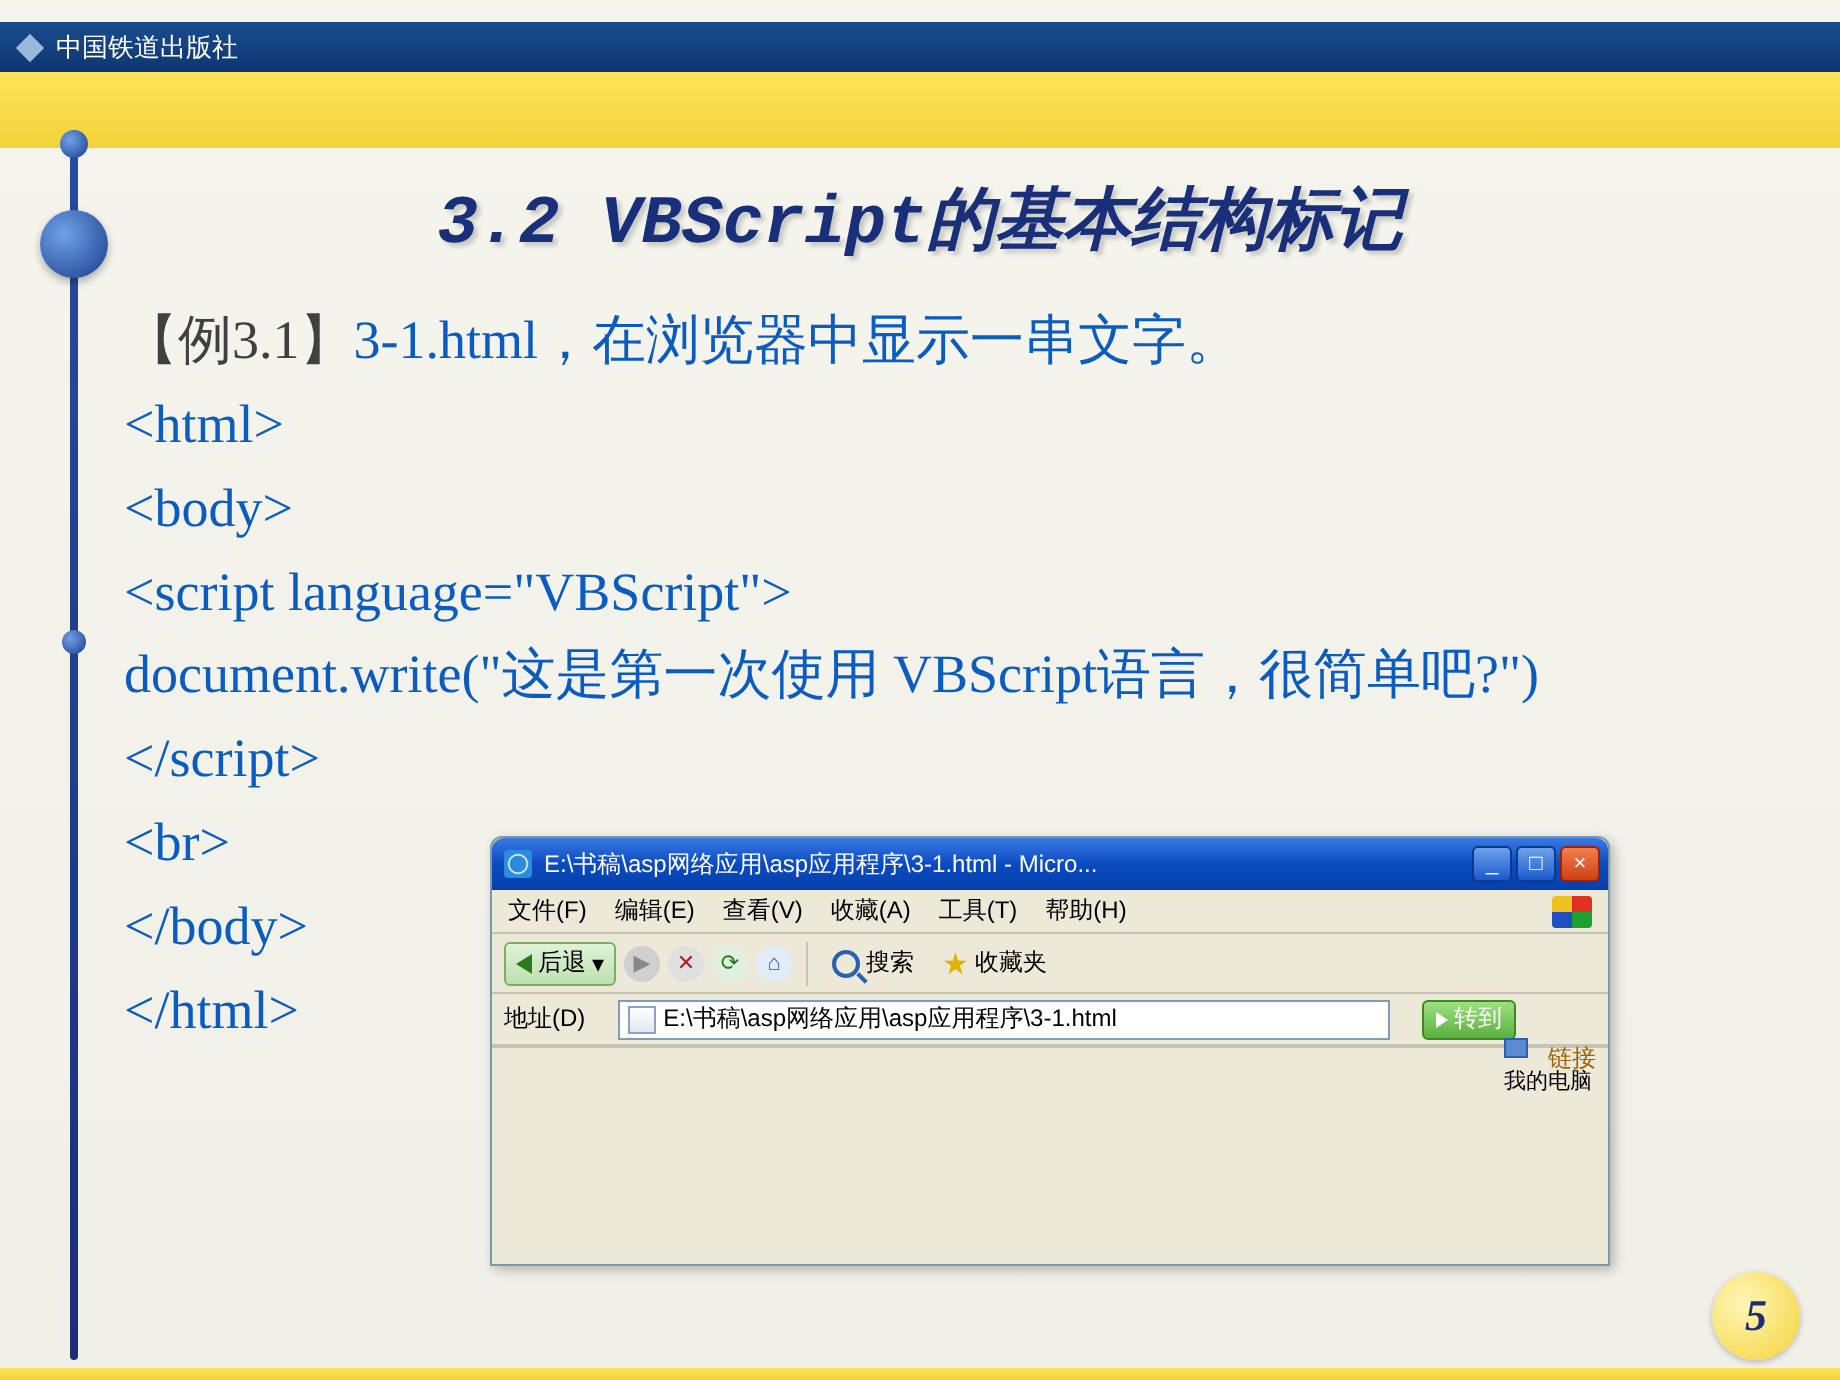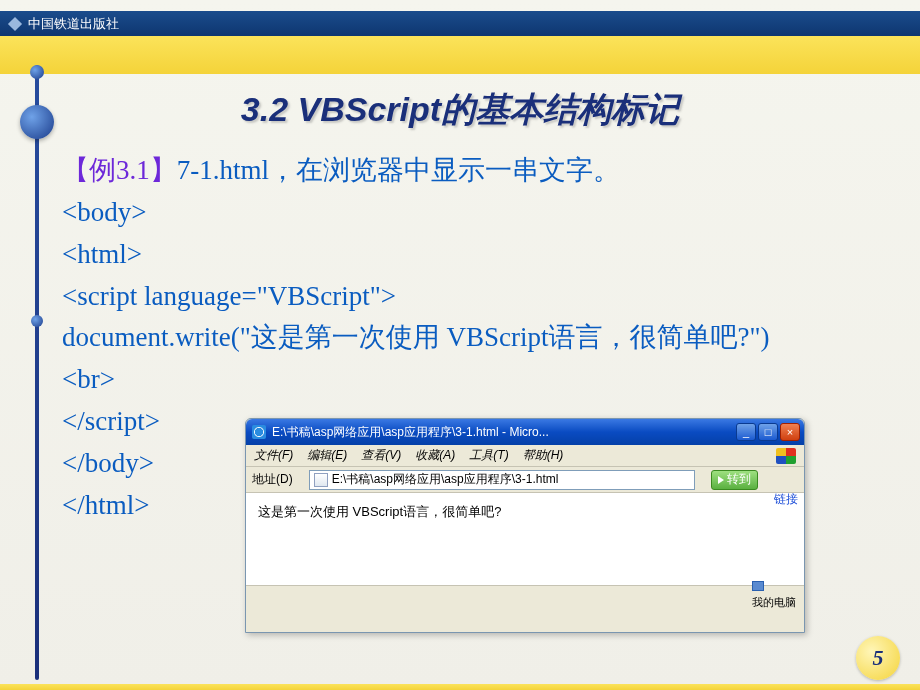--- a/index.html
+++ b/index.html
@@ -37,21 +37,21 @@
   .header-stripe .title-area {
     position: absolute; top: 38px; left: 0; right: 0; height: 72px;
     display: flex; align-items: center; justify-content: center;
   }
   .slide-title {
     font-size: 34px;
     font-weight: bold;
     font-style: italic;
     color: #1a2f7a;
     text-shadow: 2px 2px 2px rgba(120,120,120,0.35);
-    font-family: Liberation Sans, sans-serif;
+    font-family: Liberation Mono, monospace;
   }
   .rail {
     position: absolute;
     left: 35px; top: 65px; bottom: 10px; width: 4px;
     background: linear-gradient(to bottom, #274c9e, #1a2f7a);
     border-radius: 2px;
   }
   .rail::before {
     content: ""; position: absolute; left: -15px; top: 40px;
     width: 34px; height: 34px; border-radius: 50%;
@@ -64,21 +64,21 @@
     background: radial-gradient(circle at 35% 35%, #6fa2e8, #1a3b8a);
   }
   .rail .d1 { top: 0; }
   .rail .d2 { top: 250px; width: 12px; height: 12px; left: -4px; }
   .content {
     position: absolute;
     left: 62px; right: 22px; top: 150px;
     font-size: 27px;
     line-height: 1.55;
   }
-  .example-label { color: #6d28d9; }
+  .example-label { color: #404040; }
   .example-text  { color: #0a5cc0; }
   .code-line     { color: #0a5cc0; font-family: "Times New Roman", serif; }
   .browser {
     position: absolute;
     left: 245px; top: 418px;
     width: 560px; height: 215px;
     border: 1px solid #7a96b0;
     border-radius: 6px 6px 0 0;
     background: #ece9d8;
     box-shadow: 2px 2px 6px rgba(0,0,0,0.25);
@@ -106,21 +106,21 @@
     border: 1px solid #0a3a90; border-radius: 3px;
     color: #fff; font-size: 11px;
     display: flex; align-items: center; justify-content: center;
   }
   .winbtns .close { background: linear-gradient(to bottom, #f08050, #d04010); border-color: #a02000; }
   .menubar {
     height: 22px; background: #ece9d8;
     display: flex; align-items: center; gap: 14px; padding: 0 8px;
     border-bottom: 1px solid #c6c3b3;
   }
-  .menubar span { color: #000; font-style: italic; }
+  .menubar span { color: #000; }
   .menubar .xp-flag {
     margin-left: auto; width: 20px; height: 16px;
     background: conic-gradient(#e03020 0 25%, #20a030 25% 50%, #2050c0 50% 75%, #f0c020 75% 100%);
     border-radius: 2px;
   }
   .toolbar {
     height: 30px; background: #ece9d8;
     display: flex; align-items: center; gap: 4px; padding: 0 6px;
     border-bottom: 1px solid #c6c3b3;
   }
@@ -156,21 +156,21 @@
     flex:1;height:20px;background:#fff;border:1px solid #7f9db9;
     display:flex;align-items:center;padding:0 4px;gap:4px;font-size:12px;color:#000;text-align:right;
   }
   .addr-input .page-ico{width:14px;height:14px;background:linear-gradient(#fff,#e0e8f0);border:1px solid #90a0c0;}
   .go-btn{
     height:20px;padding:0 6px;display:flex;align-items:center;gap:3px;
     background:linear-gradient(to bottom,#9ee080,#5ab040);border:1px solid #3a8a20;border-radius:3px;
     color:#fff;font-size:12px;
   }
   .go-btn .arr{width:0;height:0;border-top:4px solid transparent;border-bottom:4px solid transparent;border-left:6px solid #fff;}
-  .links{color:#1d4ed8;margin-top:39px;}
+  .links{color:#a16207;margin-top:39px;}
   .page-body{
     height:92px;background:#fff;padding:10px 12px;color:#000;font-size:13px;
   }
   .statusbar{
     height:19px;background:#ece9d8;border-top:1px solid #c6c3b3;
     display:flex;align-items:center;justify-content:flex-end;padding:0 8px;gap:150px;color:#000;font-size:11px;
   }
   .statusbar .zone{display:flex;align-items:flex-start;gap:4px;flex-direction:column;}
   .statusbar .comp-ico{width:12px;height:10px;background:#5a8ad0;border:1px solid #2a60b0;}
   .page-num{
@@ -202,28 +202,28 @@
   </div>
 </div>
 
 <div class="rail">
   <div class="dot d1"></div>
   <div class="dot d2"></div>
 </div>
 
 <div class="content">
   <div>
-    <span class="example-label">【例3.1】</span><span class="example-text">7-1.html，在浏览器中显示一串文字。</span>
-  </div>
+    <span class="example-label">【例3.1】</span><span class="example-text">3-1.html，在浏览器中显示一串文字。</span>
+  </div>
+  <div class="code-line">&lt;html&gt;</div>
   <div class="code-line">&lt;body&gt;</div>
-  <div class="code-line">&lt;html&gt;</div>
   <div class="code-line">&lt;script language="VBScript"&gt;</div>
   <div class="code-line">document.write("这是第一次使用 VBScript语言，很简单吧?")</div>
+  <div class="code-line">&lt;/script&gt;</div>
   <div class="code-line">&lt;br&gt;</div>
-  <div class="code-line">&lt;/script&gt;</div>
   <div class="code-line">&lt;/body&gt;</div>
   <div class="code-line">&lt;/html&gt;</div>
 </div>
 
 <div class="browser">
   <div class="titlebar">
     <div class="ie-icon"></div>
     <div class="t-text">E:\书稿\asp网络应用\asp应用程序\3-1.html - Micro...</div>
     <div class="winbtns">
       <div>_</div>
@@ -233,35 +233,52 @@
   </div>
   <div class="menubar">
     <span>文件(F)</span>
     <span>编辑(E)</span>
     <span>查看(V)</span>
     <span>收藏(A)</span>
     <span>工具(T)</span>
     <span>帮助(H)</span>
     <div class="xp-flag"></div>
   </div>
+  <div class="toolbar">
+    <div class="tb-btn tb-back">
+      <div class="arr"></div>
+      <span>后退</span>
+      <span>▾</span>
+    </div>
+    <div class="nav-ico nav-fwd">▶</div>
+    <div class="nav-ico nav-stop">✕</div>
+    <div class="nav-ico nav-ref">⟳</div>
+    <div class="nav-ico nav-home">⌂</div>
+    <div class="nav-sep"></div>
+    <div class="tb-btn tb-search">
+      <div class="mag"></div>
+      <span>搜索</span>
+    </div>
+    <div class="tb-btn tb-fav">
+      <span class="star">★</span>
+      <span>收藏夹</span>
+    </div>
+  </div>
   <div class="addrbar">
     <span>地址(D)</span>
     <div class="addr-input">
       <div class="page-ico"></div>
       <span>E:\书稿\asp网络应用\asp应用程序\3-1.html</span>
     </div>
     <div class="go-btn">
       <div class="arr"></div>
       <span>转到</span>
     </div>
     <span class="links">链接</span>
   </div>
-  <div class="page-body">
-    <span>这是第一次使用 VBScript语言，很简单吧?</span>
-  </div>
   <div class="statusbar">
     <div class="zone">
       <div class="comp-ico"></div>
       <span>我的电脑</span>
     </div>
   </div>
 </div>
 
 <div class="page-num">5</div>
 <div class="bottom-yellow"></div>

